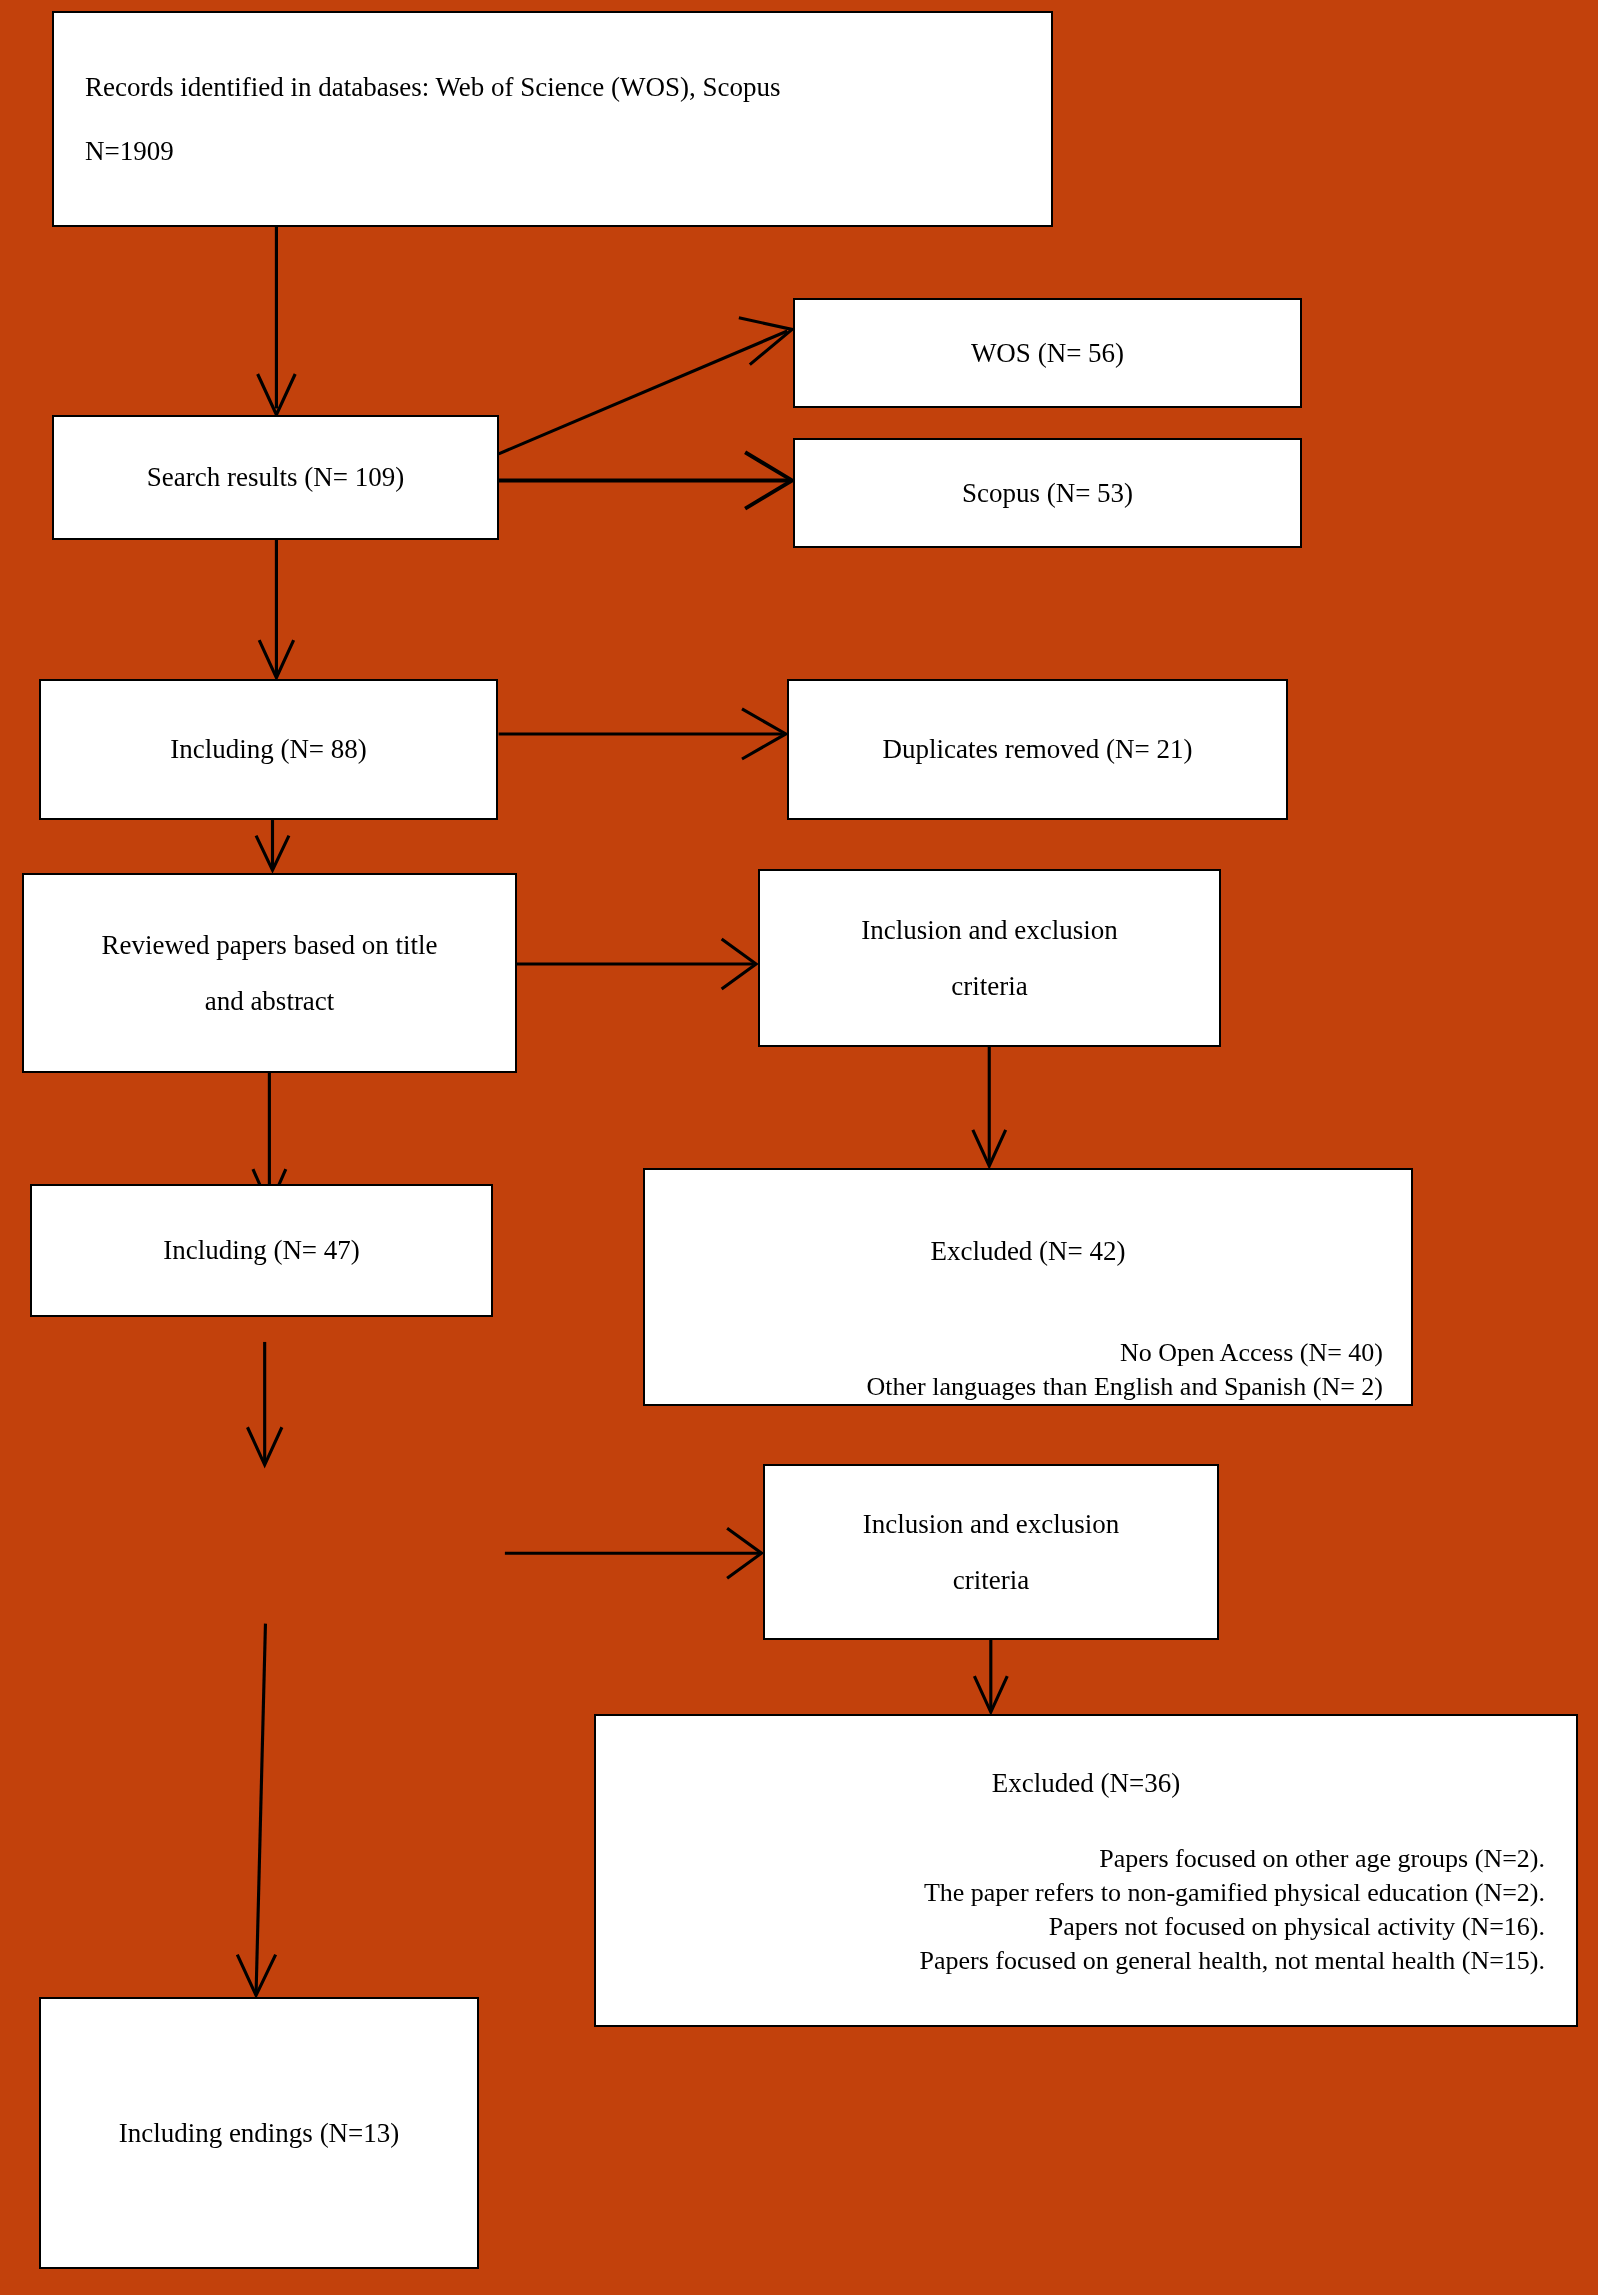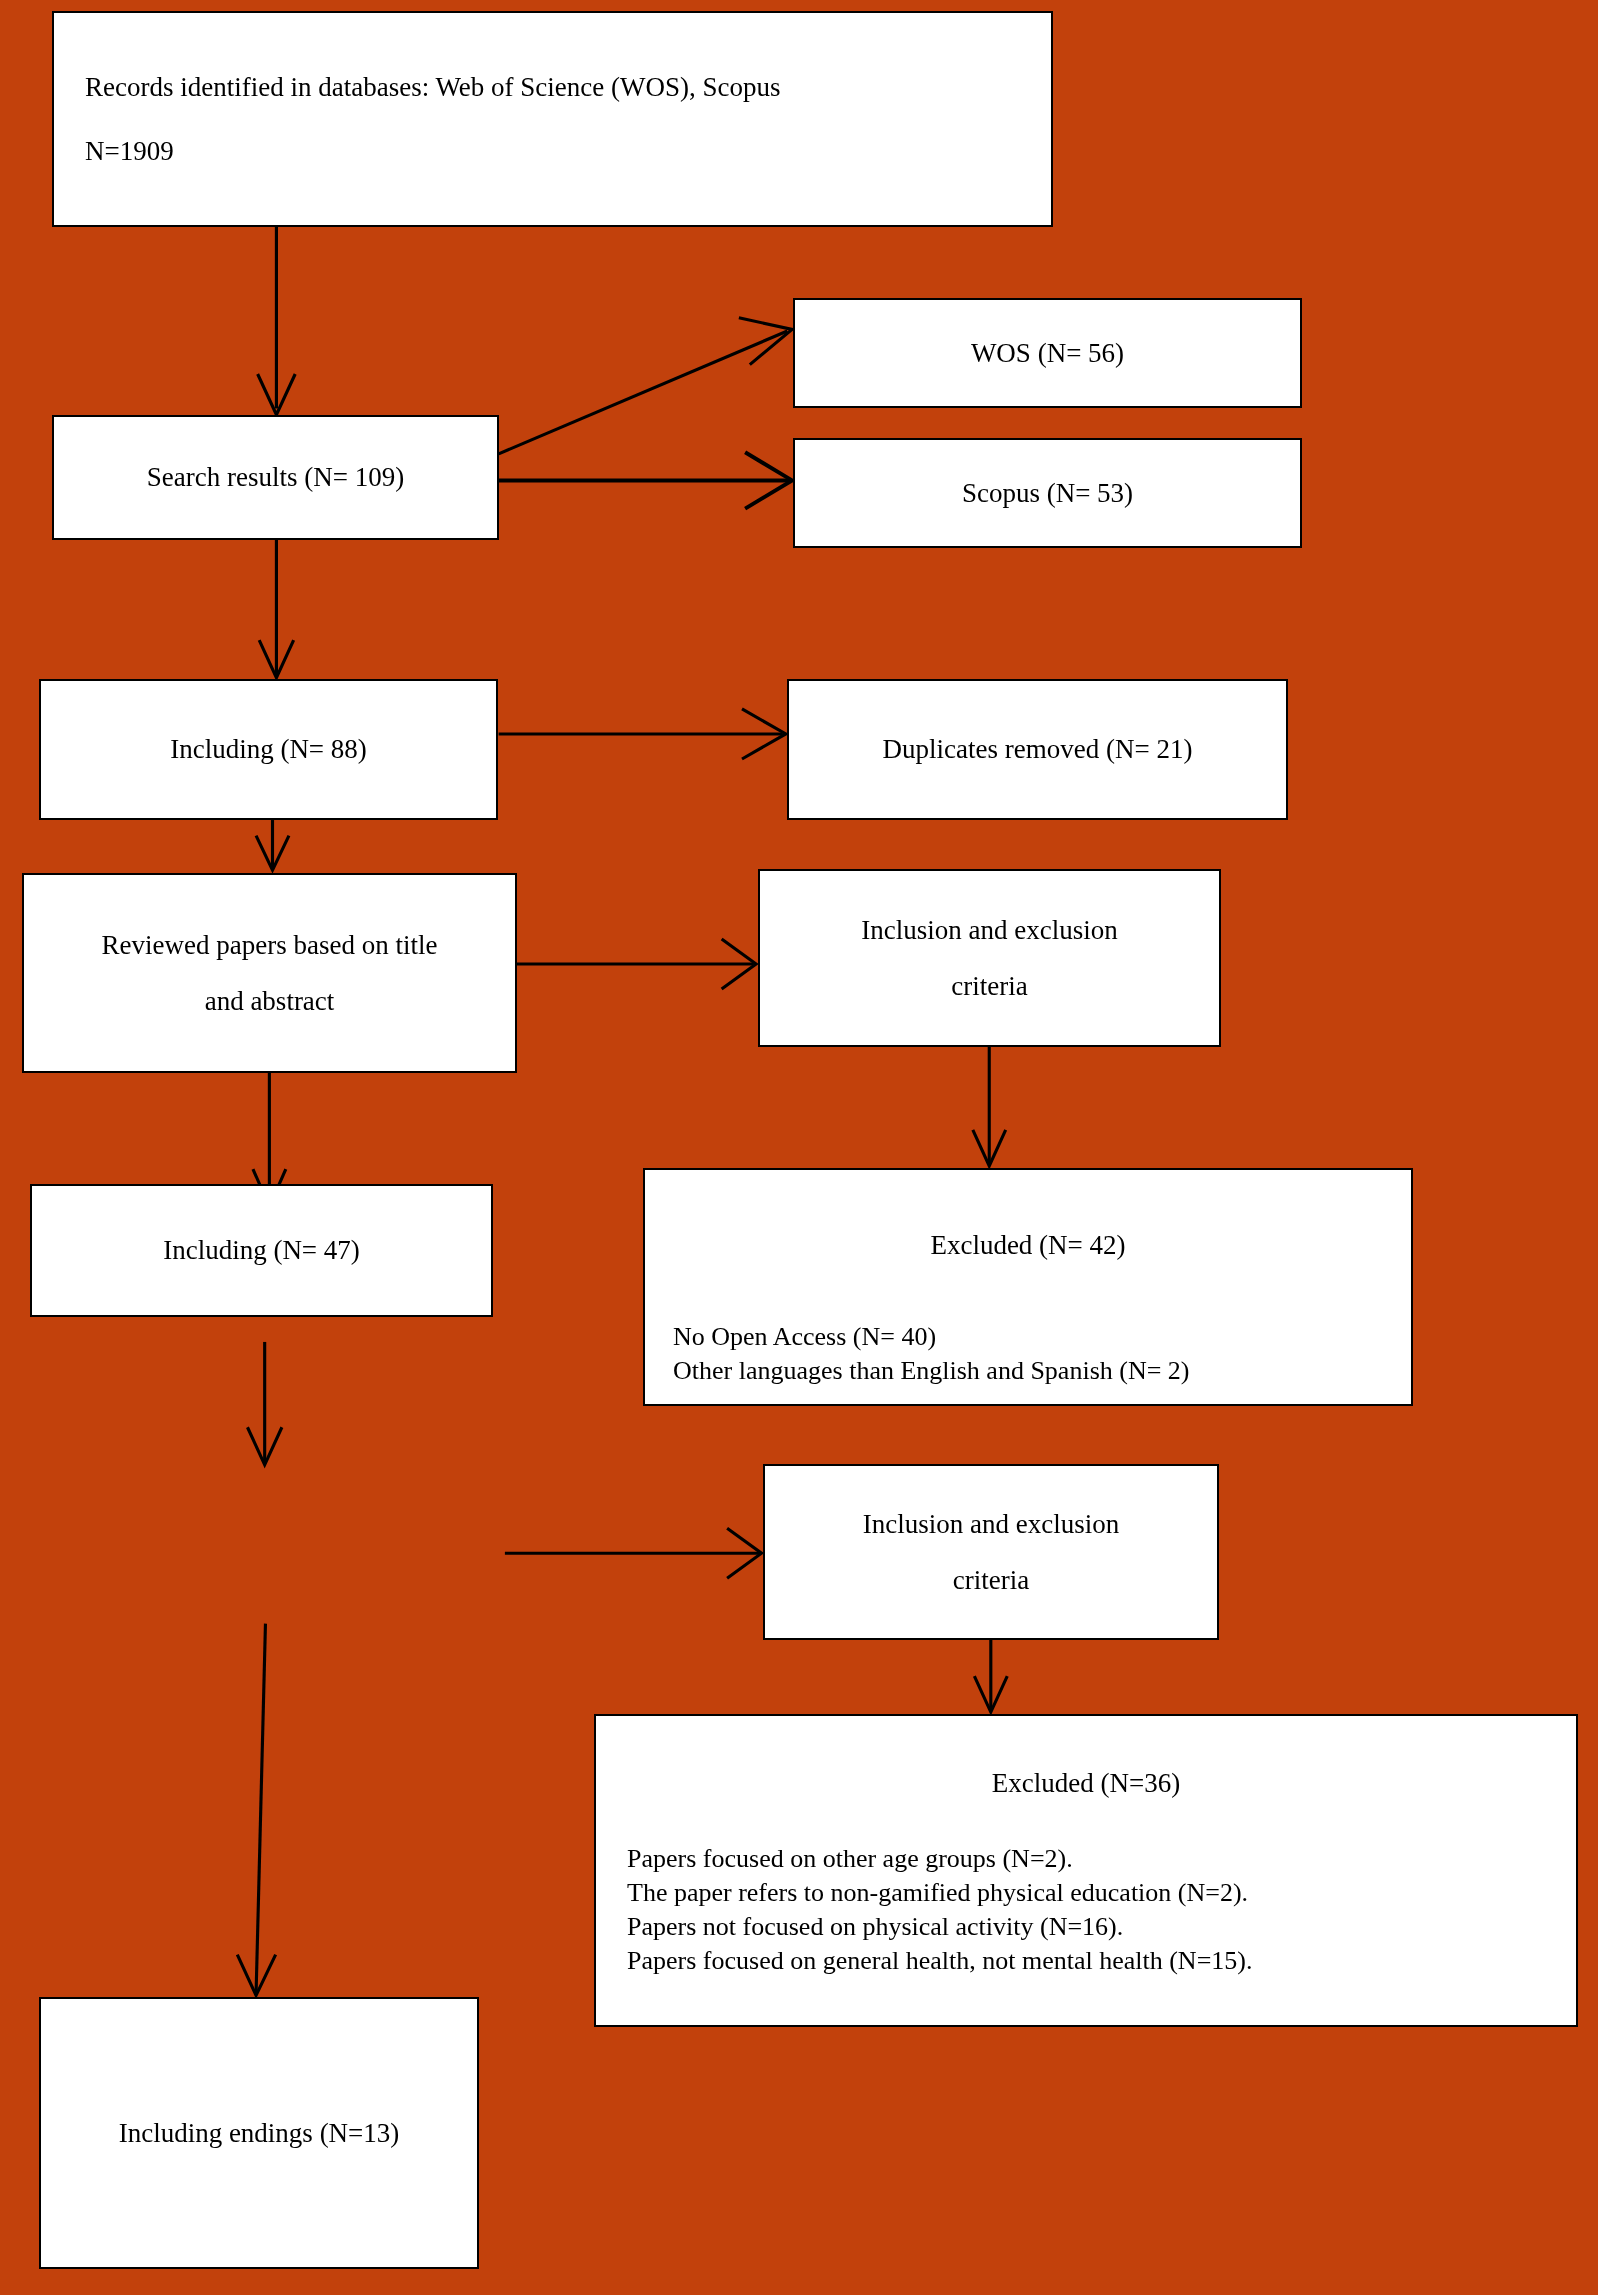--- a/index.html
+++ b/index.html
@@ -58,21 +58,21 @@
     margin-bottom: 27px;
   }
   .reason-list {
     width: 100%;
   }
   .reason-line {
     font-size: 26px;
     line-height: 1.30;
     color: #000000;
     white-space: nowrap;
-    text-align: left;
+    text-align: right;
   }
   .title-center {
     text-align: center;
     width: 100%;
   }
   .gap-big { height: 45px; }
   .gap-small { height: 19px; }
 </style>
 </head>
 <body>
@@ -175,21 +175,21 @@
   <div class="flow-box" style="left:22px; top:873px; width:495px; height:200px;">
     <div class="box-line spaced-sm">Reviewed papers based on title</div>
     <div class="box-line">and abstract</div>
   </div>
 
   <div class="flow-box" style="left:758px; top:869px; width:463px; height:178px;">
     <div class="box-line spaced-sm">Inclusion and exclusion</div>
     <div class="box-line">criteria</div>
   </div>
 
-  <div class="flow-box" style="left:643px; top:1168px; width:770px; height:238px; padding:16px 28px; justify-content:flex-start;gap:27px;">
+  <div class="flow-box" style="left:643px; top:1168px; width:770px; height:238px; padding:0 28px; justify-content:flex-start;gap:27px;">
     <div class="gap-big"></div>
     <div class="box-line title-center">Excluded (N= 42)</div>
     <div class="gap-small"></div>
     <div class="reason-list">
       <div class="reason-line">No Open Access (N= 40)</div>
       <div class="reason-line">Other languages than English and Spanish (N= 2)</div>
     </div>
   </div>
 
   <div class="flow-box" style="left:30px; top:1184px; width:463px; height:133px;justify-content:center;">

